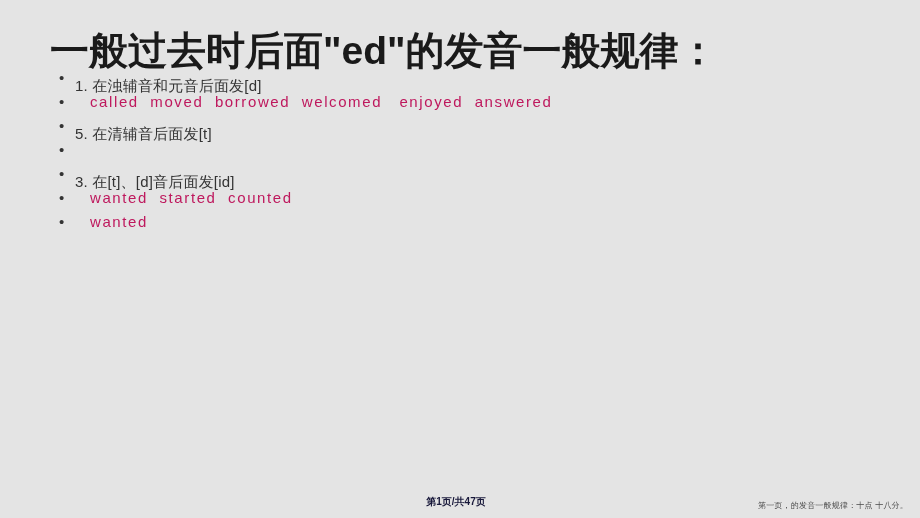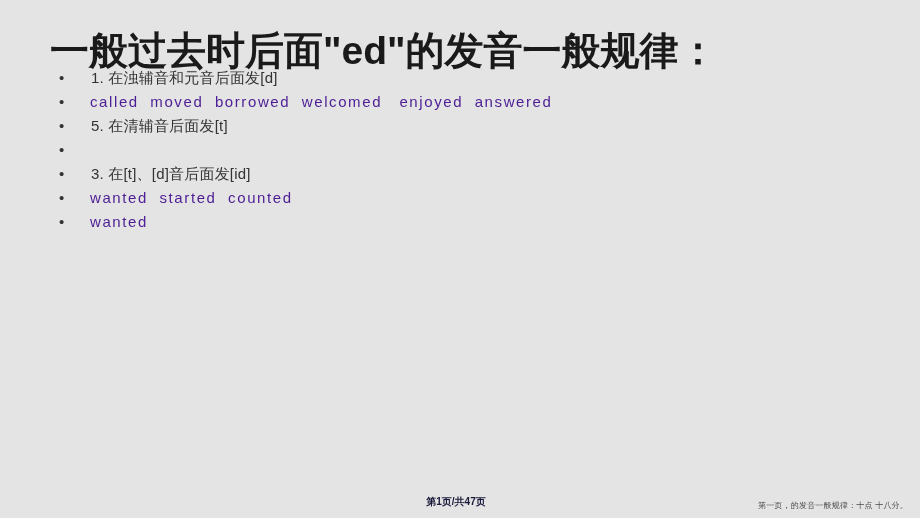--- a/index.html
+++ b/index.html
@@ -70,31 +70,32 @@
 
   .bullet-text {
     position: absolute;
     top: 0;
     line-height: 24px;
     white-space: pre;
   }
 
   
   .lvl-num .bullet-text {
-    left: 91px;
+    left: 75px;
     font-size: 15px;
     color: #333333;
     letter-spacing: 0.2px;
+    margin-top: 8px;
   }
 
   
   .lvl-words .bullet-text {
     left: 90px;
     font-size: 15px;
-    color: #4c1d95;
+    color: #be185d;
     letter-spacing: 1.6px;
   }
 
   
   #page-indicator {
     position: absolute;
     left: 0;
     top: 495px;
     width: 912px;
     text-align: center;

